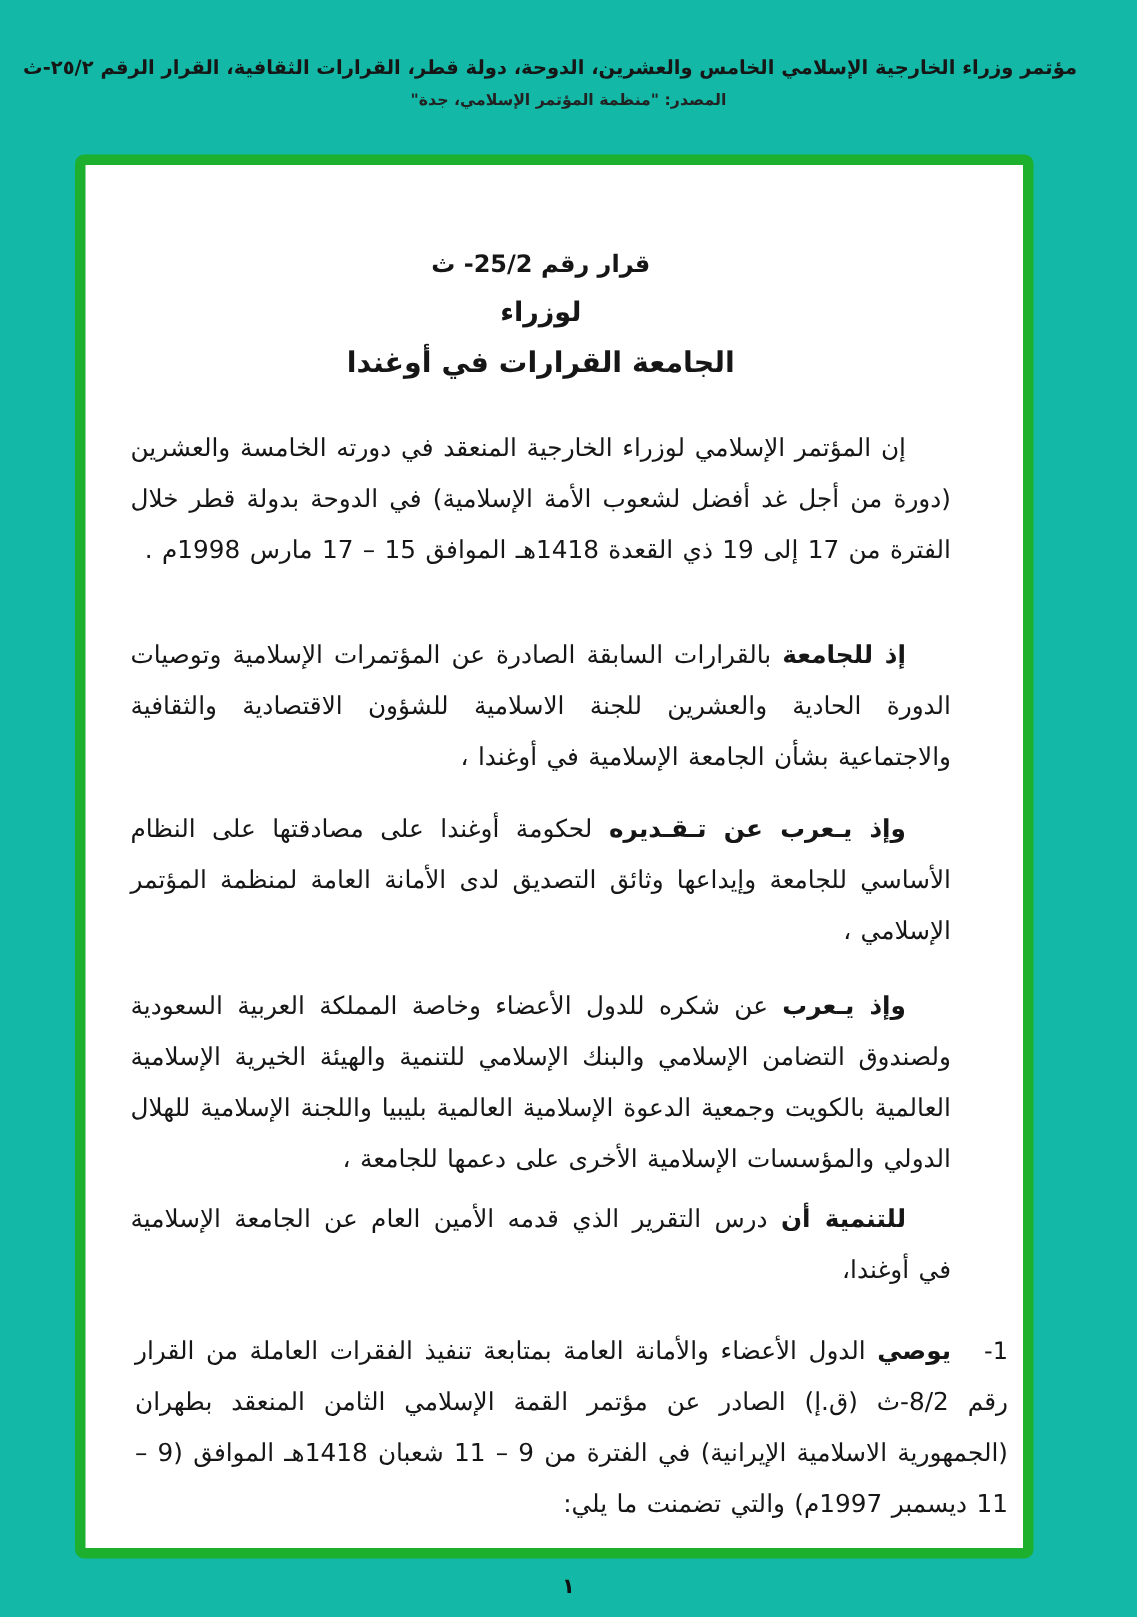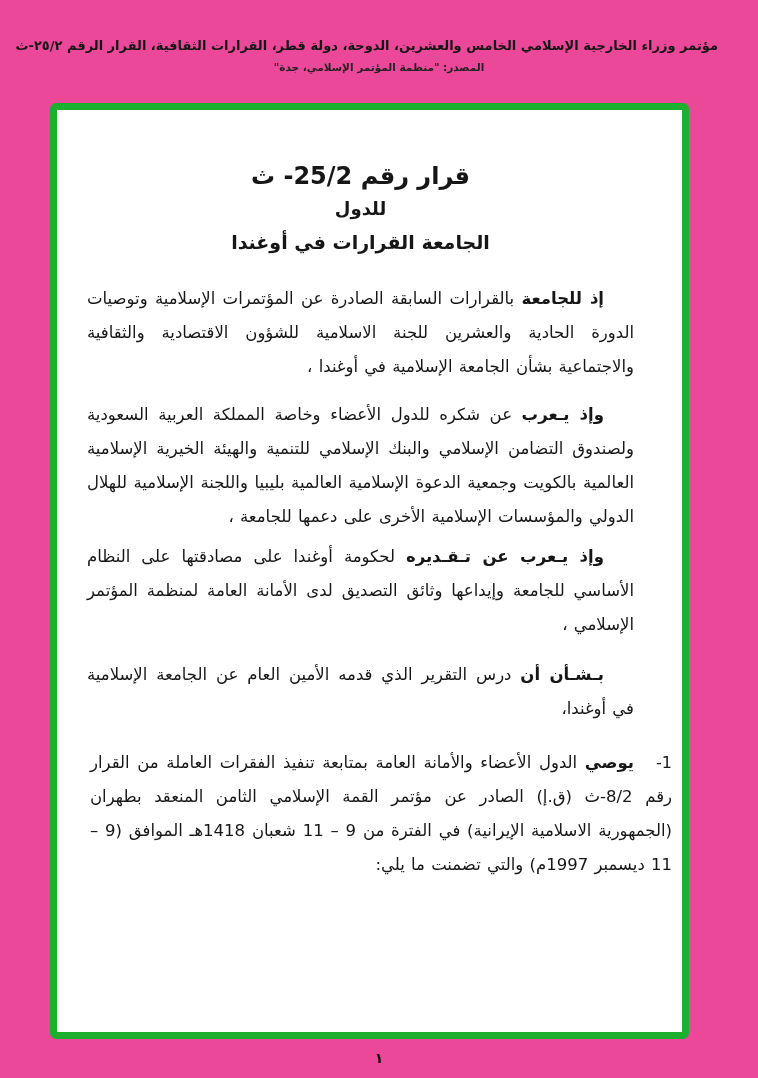--- a/index.html
+++ b/index.html
@@ -5,21 +5,21 @@
   html, body {
     margin: 0;
     padding: 0;
     background: #ffffff;
     font-family: "DejaVu Sans", sans-serif;
   }
   .page {
     position: relative;
     width: 758px;
     height: 1078px;
-    background: #ec4899;
+    background: #14b8a6;
     overflow: hidden;
     color: #161616;
   }
   
   .header {
     position: absolute;
     top: 38px;
     left: 40px;
     right: 40px;
     direction: rtl;
@@ -51,21 +51,21 @@
     direction: rtl;
     padding: 24px 48px 0 30px;
   }
   
   .title-block {
     text-align: center;
     font-weight: 700;
     margin: 26px 0 24px;
   }
   .title-number {
-    font-size: 24px;
+    font-size: 16px;
     line-height: 32px;
   }
   .title-regarding {
     font-size: 18px;
     line-height: 34px;
   }
   .title-subject {
     font-size: 19px;
     line-height: 32px;
   }
@@ -122,32 +122,33 @@
 
   <div class="header">
     <div class="header-line1">مؤتمر وزراء الخارجية الإسلامي الخامس والعشرين، الدوحة، دولة قطر، القرارات الثقافية، القرار الرقم ٢٥/٢-ث</div>
     <div class="header-line2">المصدر:  "منظمة المؤتمر الإسلامي، جدة"</div>
   </div>
 
   <div class="frame">
 
     <div class="title-block">
       <div class="title-number">قرار رقم 25/2- ث</div>
-      <div class="title-regarding">للدول</div>
+      <div class="title-regarding">لوزراء</div>
       <div class="title-subject">الجامعة القرارات في أوغندا</div>
     </div>
 
+    <p class="p p1"><span></span><span>إن المؤتمر الإسلامي لوزراء الخارجية المنعقد في دورته الخامسة والعشرين (دورة من أجل غد أفضل لشعوب الأمة الإسلامية) في الدوحة بدولة قطر خلال الفترة من 17 إلى 19 ذي القعدة 1418هـ الموافق 15 – 17 مارس 1998م .</span></p>
 
     <p class="p p2"><span class="lead">إذ للجامعة</span><span> بالقرارات السابقة الصادرة عن المؤتمرات الإسلامية وتوصيات الدورة الحادية والعشرين للجنة الاسلامية للشؤون الاقتصادية والثقافية والاجتماعية بشأن الجامعة الإسلامية في أوغندا ،</span></p>
 
+    <p class="p p3"><span class="lead">وإذ يـعرب عن تـقـديره</span><span> لحكومة أوغندا على مصادقتها على النظام الأساسي للجامعة وإيداعها وثائق التصديق لدى الأمانة العامة لمنظمة المؤتمر الإسلامي ،</span></p>
+
     <p class="p p4"><span class="lead">وإذ يـعرب</span><span> عن شكره للدول الأعضاء وخاصة المملكة العربية السعودية ولصندوق التضامن الإسلامي والبنك الإسلامي للتنمية والهيئة الخيرية الإسلامية العالمية بالكويت وجمعية الدعوة الإسلامية العالمية بليبيا واللجنة الإسلامية للهلال الدولي والمؤسسات الإسلامية الأخرى على دعمها للجامعة ،</span></p>
 
-    <p class="p p3"><span class="lead">وإذ يـعرب عن تـقـديره</span><span> لحكومة أوغندا على مصادقتها على النظام الأساسي للجامعة وإيداعها وثائق التصديق لدى الأمانة العامة لمنظمة المؤتمر الإسلامي ،</span></p>
-
-    <p class="p p5"><span class="lead">بـشـأن أن</span><span> درس التقرير الذي قدمه الأمين العام عن الجامعة الإسلامية في أوغندا،</span></p>
+    <p class="p p5"><span class="lead">للتنمية أن</span><span> درس التقرير الذي قدمه الأمين العام عن الجامعة الإسلامية في أوغندا،</span></p>
 
     <div class="list-item"><span class="num">1-</span><span class="lead">يوصي</span><span> الدول الأعضاء والأمانة العامة بمتابعة تنفيذ الفقرات العاملة من القرار رقم 8/2-ث (ق.إ) الصادر عن مؤتمر القمة الإسلامي الثامن المنعقد بطهران (الجمهورية الاسلامية الإيرانية) في الفترة من 9 – 11 شعبان 1418هـ الموافق (9 – 11 ديسمبر 1997م) والتي تضمنت ما يلي:</span></div>
 
   </div>
 
   <div class="page-num">١</div>
 
 </div>
 
 </body></html>

